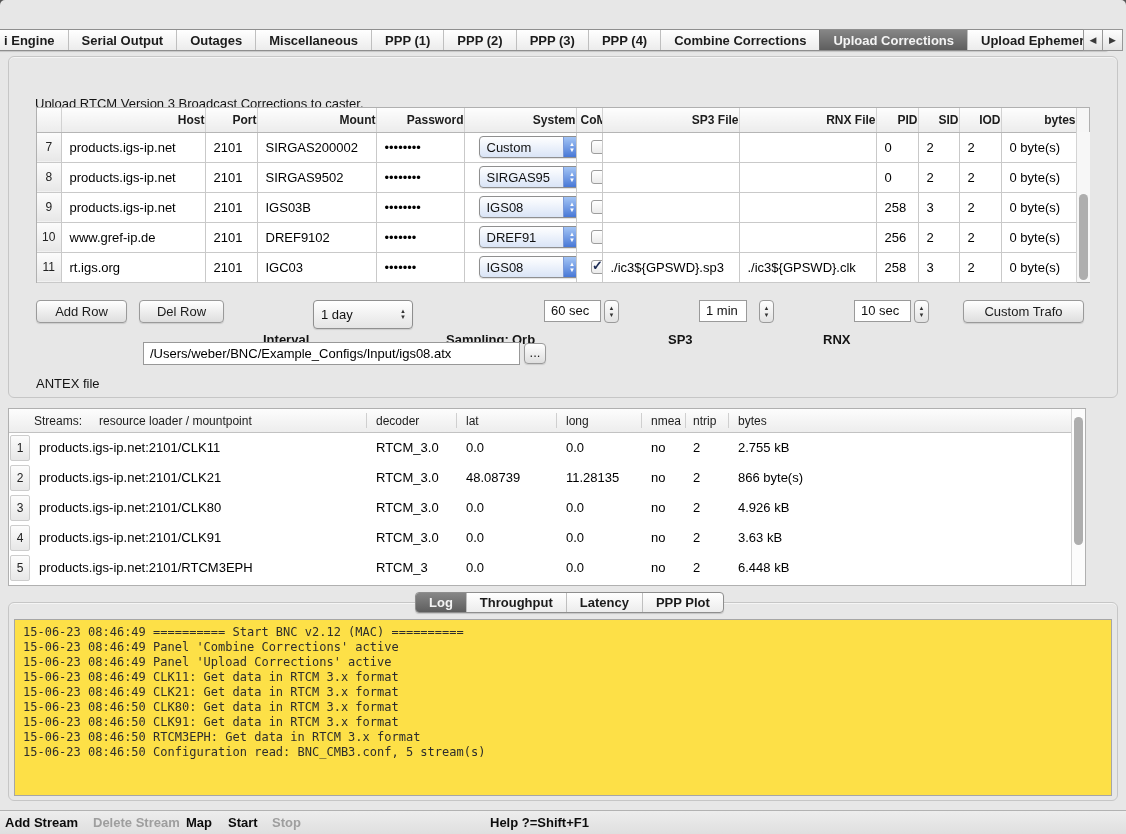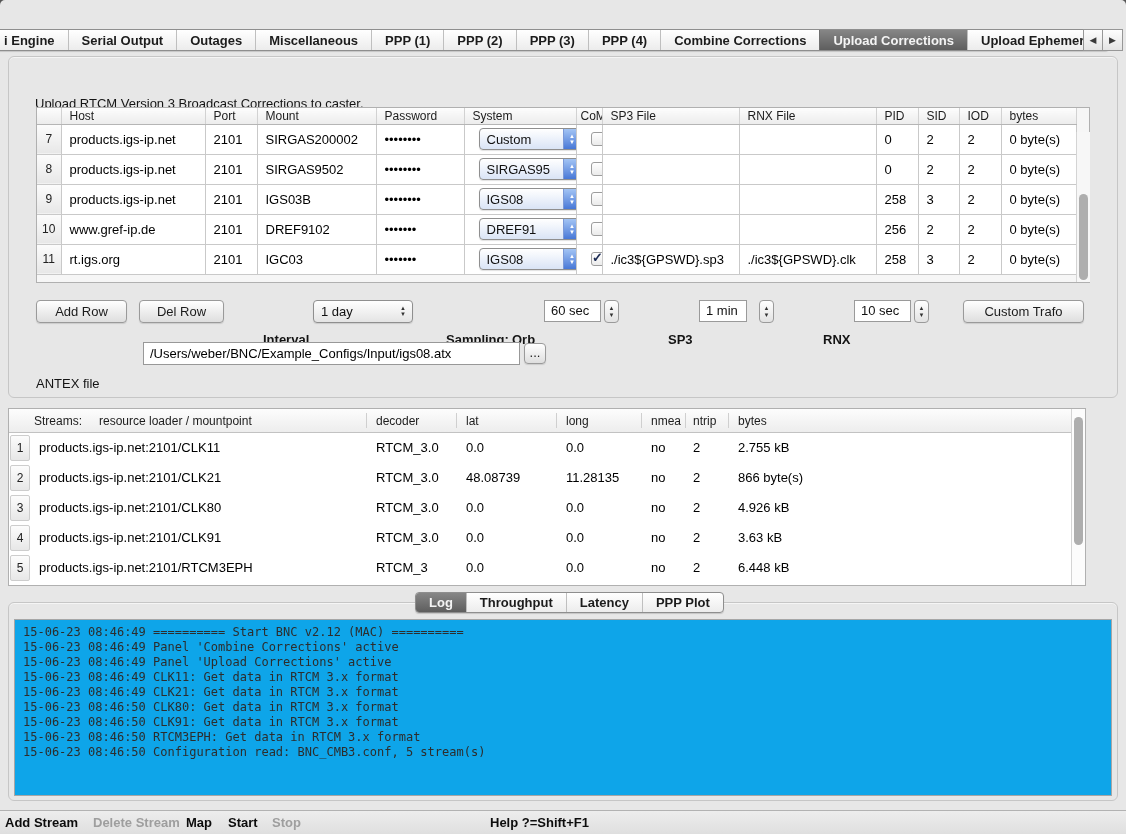--- a/index.html
+++ b/index.html
@@ -44,21 +44,21 @@
   .groupbox { position:absolute; border:1px solid #c6c6c6; border-radius:6px;
     box-shadow:inset 0 1px 0 rgba(255,255,255,.6); }
 
   
   .btn { position:absolute; height:23px; border:1px solid #9a9a9a; border-radius:4px;
     background:linear-gradient(#ffffff,#f0f0f0 45%,#dedede);
     font-size:13px; font-weight:normal; color:#1b1b1b; text-align:center; line-height:21px;
     box-shadow:0 1px 1px rgba(0,0,0,.12); }
 
   
-  .popup { position:absolute; height:23px; display:flex; align-items:stretch;
+  .popup { position:absolute; height:29px; display:flex; align-items:stretch;
     border:1px solid #8f8f8f; border-radius:4px; overflow:hidden;
     background:linear-gradient(#ffffff,#d9e4f6); box-shadow:0 1px 1px rgba(0,0,0,.12); }
   .popup .lbl { flex:1; display:flex; align-items:center; padding:0 7px; font-size:13px; color:#111; }
   .popup .cap { width:18px; display:flex; flex-direction:column; align-items:center;
     justify-content:center; gap:1px; background:linear-gradient(#a3c4f4,#4878d6);
     border-left:1px solid #7a98d8; color:#fff; font-size:6px; line-height:5px; }
   .popup.gray { background:linear-gradient(#ffffff,#e4e4e4); }
   .popup.gray .cap { background:none; border-left:none; color:#333; }
 
   
@@ -66,21 +66,21 @@
     font-size:13px; line-height:20px; padding-left:6px; color:#111; }
   .spinner { position:absolute; width:15px; height:23px; border:1px solid #9a9a9a;
     border-radius:4px; background:linear-gradient(#ffffff,#e2e2e2);
     display:flex; flex-direction:column; align-items:center; justify-content:center;
     gap:2px; font-size:6px; line-height:5px; color:#333; }
 
   
   #upload-table-wrap { position:absolute; left:36px; top:107px; width:1054px; height:176px;
     background:#f6f6f6; border:1px solid #b0b0b0; }
   #upload-table { border-collapse:collapse; table-layout:fixed; width:1039px; }
-  #upload-table th { height:16px; font-size:12px; font-weight:normal; text-align:left;
+  #upload-table th { height:24px; font-size:12px; font-weight:bold; text-align:right;
     padding-left:8px; color:#1c1c1c; background:linear-gradient(#fdfdfd,#ececec);
     border-bottom:1px solid #b5b5b5; border-right:1px solid #d2d2d2; overflow:hidden; white-space:nowrap; }
   #upload-table td { height:30px; font-size:13px; color:#000; background:#fff;
     border-right:1px solid #c9c9c9; border-bottom:1px solid #c9c9c9;
     padding-left:8px; overflow:hidden; white-space:nowrap; }
   #upload-table td.numcell { background:linear-gradient(#fcfcfc,#e7e7e7); font-size:12px;
     text-align:center; padding-left:0; color:#222; }
   #upload-table td.syscell, #upload-table td.comcell { padding-left:14px; }
   #upload-table .popup { position:relative; height:22px; width:103px; }
   .cb { width:14px; height:14px; border:1px solid #9d9d9d; border-radius:3px;
@@ -101,21 +101,21 @@
   .s-row { position:absolute; left:0; width:100%; height:30px; }
   .s-row span { position:absolute; top:7px; font-size:13px; color:#000; white-space:nowrap; }
   .s-num { position:absolute; left:1px; top:2px; width:20px; height:26px;
     background:linear-gradient(#fcfcfc,#e7e7e7); border:1px solid #cdcdcd; border-radius:2px;
     font-size:12px; color:#222; text-align:center; line-height:24px; }
   .c-mount { left:30px; } .c-dec { left:367px; } .c-lat { left:457px; }
   .c-long { left:557px; } .c-nmea { left:642px; } .c-ntrip { left:684px; } .c-bytes { left:729px; }
 
   
   #log-area { position:absolute; left:14px; top:619px; width:1098px; height:177px;
-    background:#0ea5e9; border:1px solid #a6a6a6; padding:5px 8px; overflow:hidden; }
+    background:#fde047; border:1px solid #a6a6a6; padding:5px 8px; overflow:hidden; }
   #log-area .logline { font-family:"DejaVu Sans Mono", monospace; font-size:12px;
     line-height:15px; color:#2d2d2d; white-space:pre; }
 
   
   #toolbar { position:absolute; left:0; top:810px; width:1126px; height:24px;
     background:linear-gradient(#ededed,#dfdfdf); border-top:1px solid #b2b2b2; }
   #toolbar span { position:absolute; top:4px; font-size:13px; font-weight:bold; color:#0c0c0c; white-space:nowrap; }
   #toolbar span.disabled { color:#9e9e9e; }
 
   .label13 { position:absolute; font-size:13px; font-weight:bold; color:#141414; white-space:nowrap;margin-top:28px; }

